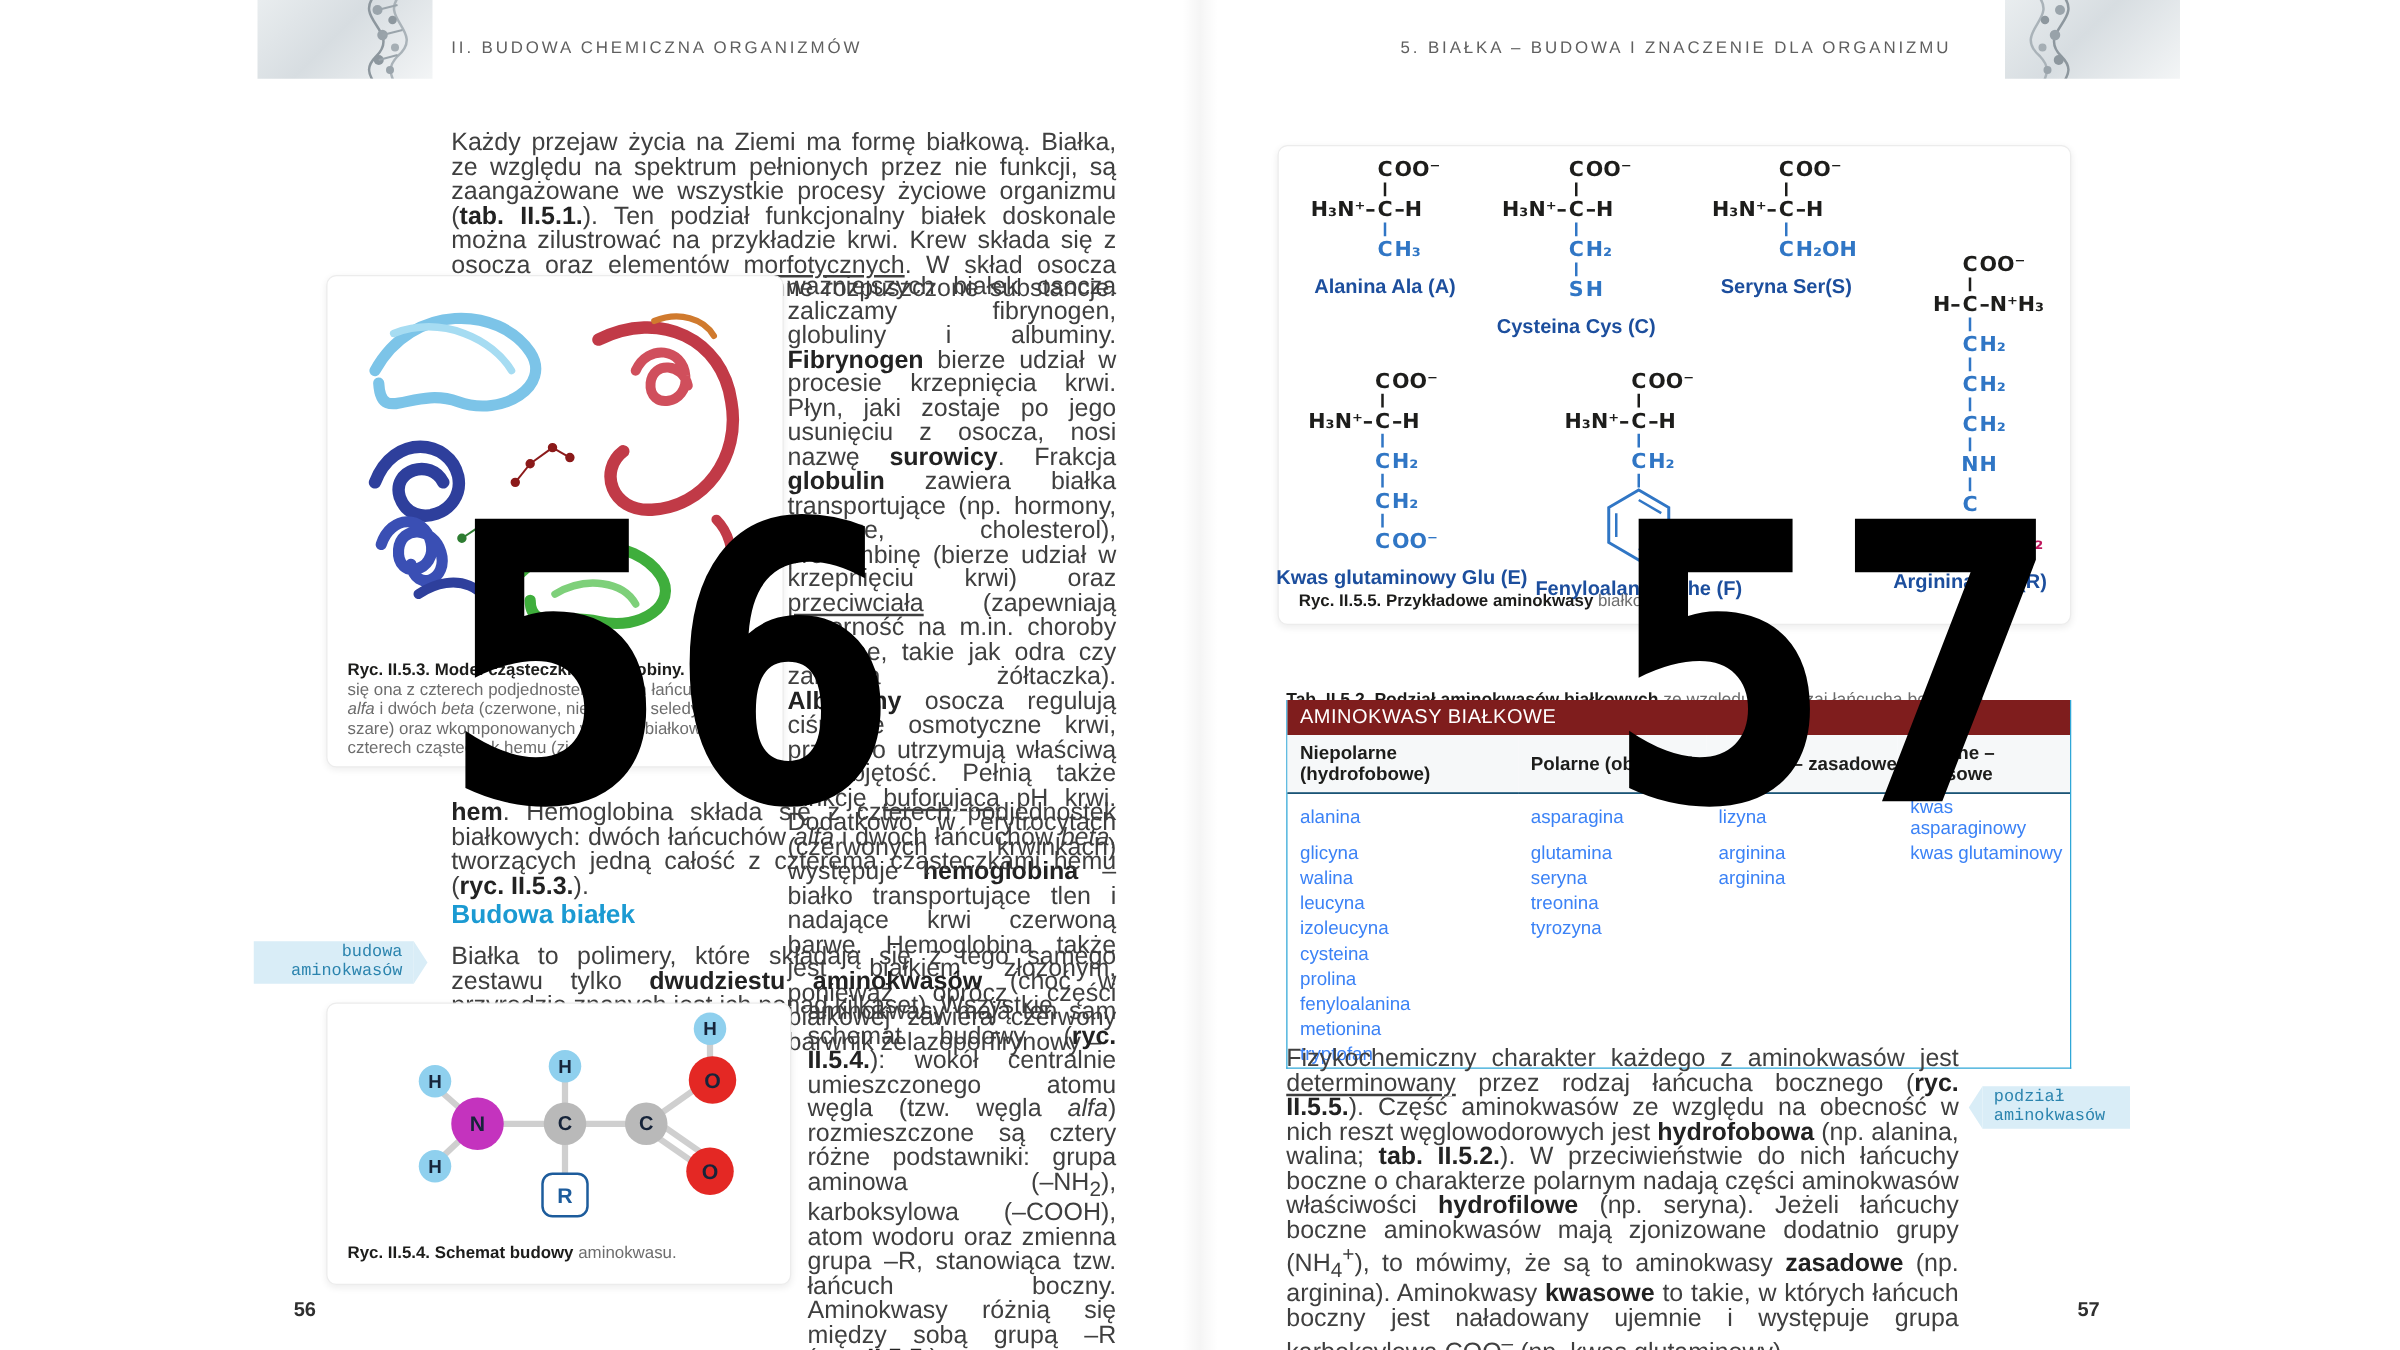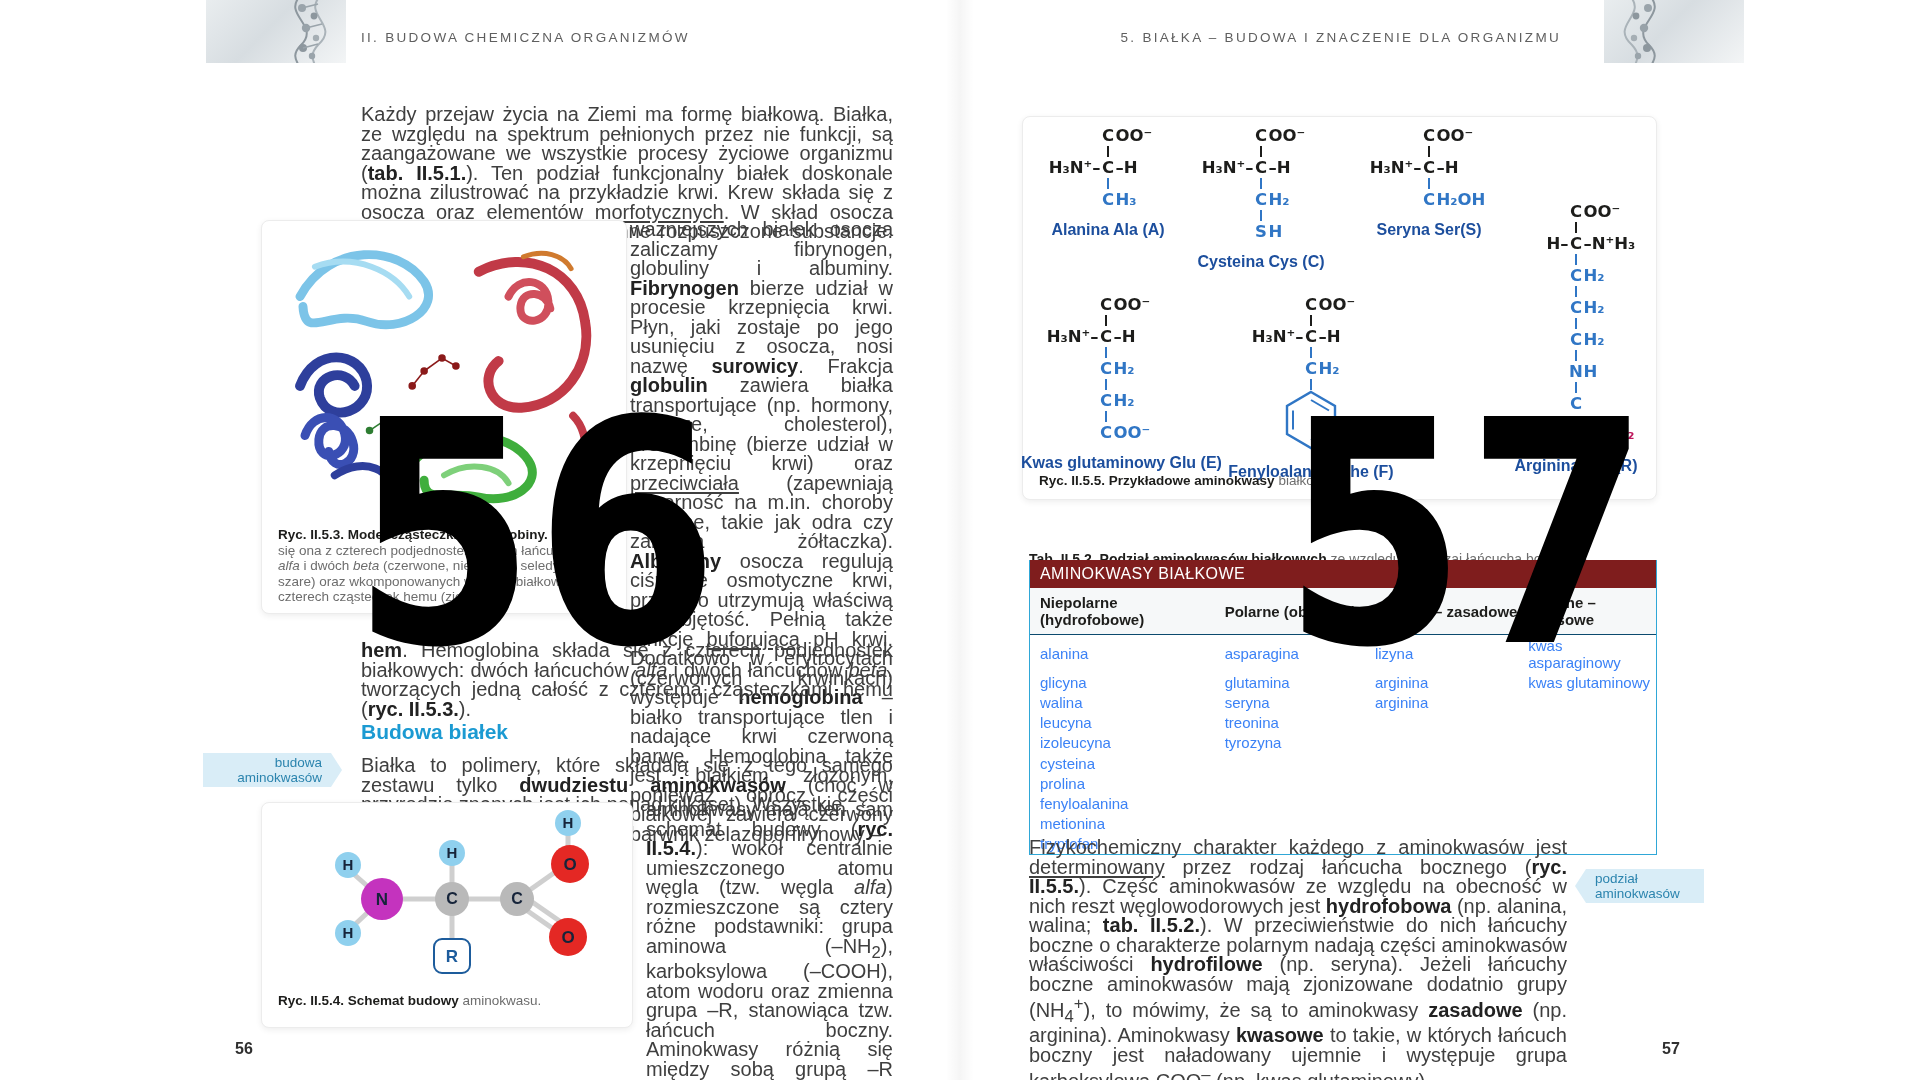--- a/index.html
+++ b/index.html
@@ -17,21 +17,21 @@
   .para u{text-underline-offset:2px;}
   
   .card{position:absolute;background:#fff;border:1px solid #ececec;border-radius:8px;
         box-shadow:0 2px 6px rgba(0,0,0,.07);}
   .caption{font-size:13.5px;line-height:15.5px;color:#6d6d6d;text-align:left;}
   .caption b{color:#1d1d1b;}
   
   .h2{position:absolute;font-size:21px;font-weight:bold;color:#1b9ad2;}
   
   .mlabel{position:absolute;background:#d9edf7;color:#2b84ae;
-          font-family:Liberation Sans, sans-serif;font-size:13.5px;line-height:15px;
+          font-family:Liberation Mono, monospace;font-size:13.5px;line-height:15px;
           padding:2px 9px;}
   .mlabel.ml-left{text-align:right;}
   .mlabel.ml-left::after{content:"";position:absolute;left:100%;top:0;
       border-top:17px solid transparent;border-bottom:17px solid transparent;
       border-left:11px solid #d9edf7;}
   .mlabel.ml-right::before{content:"";position:absolute;right:100%;top:0;
       border-top:17px solid transparent;border-bottom:17px solid transparent;
       border-right:11px solid #d9edf7;}
   
   .pagenum{position:absolute;top:1040px;font-size:16px;font-weight:bold;color:#2f2f2f;}

